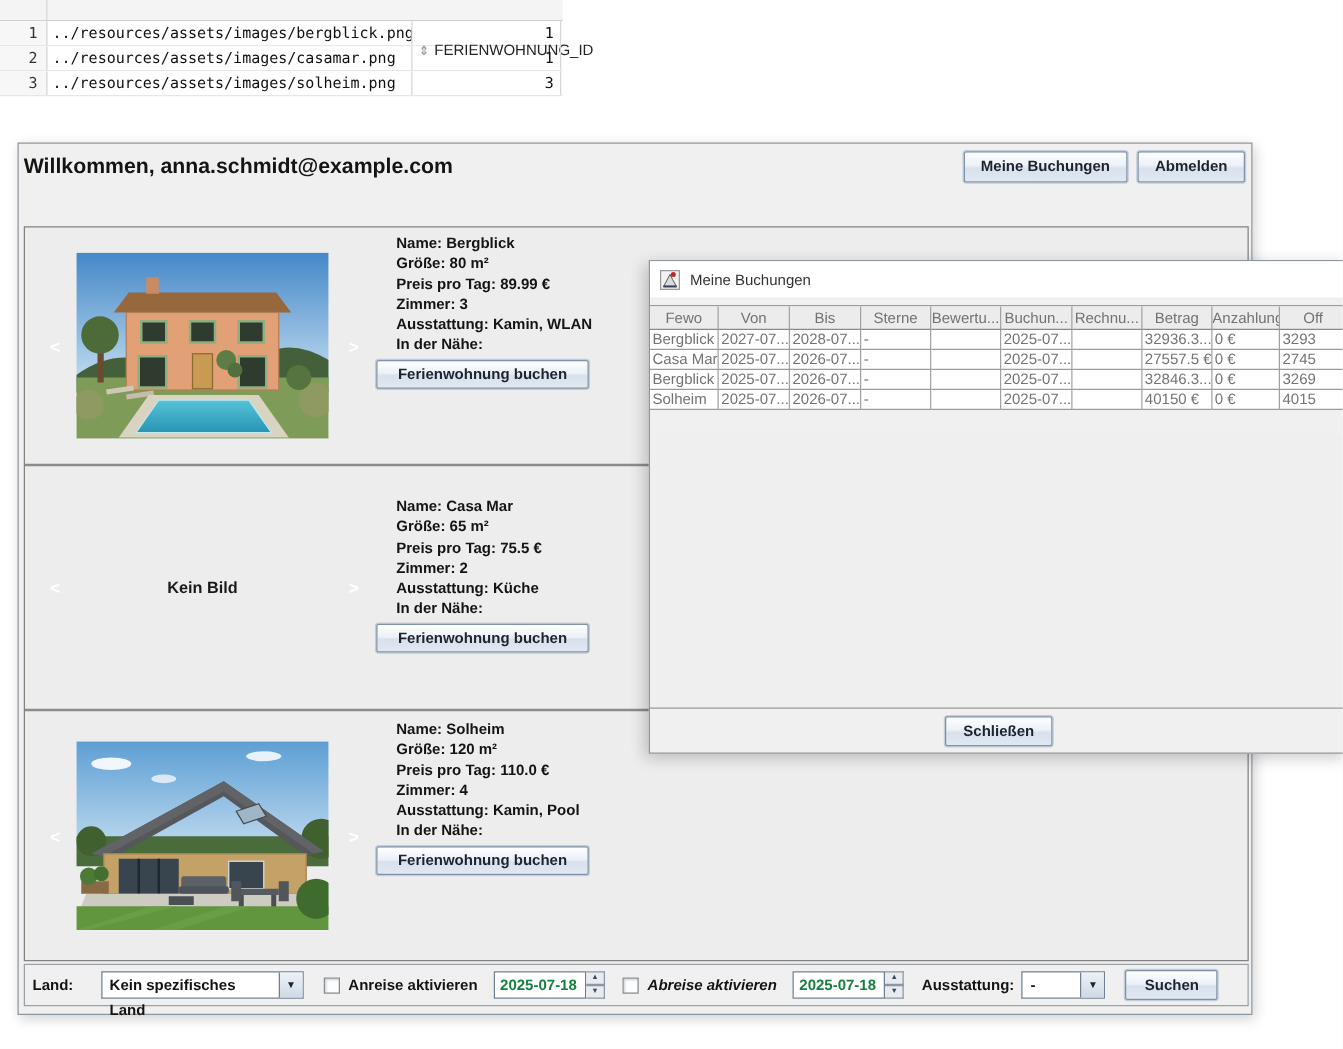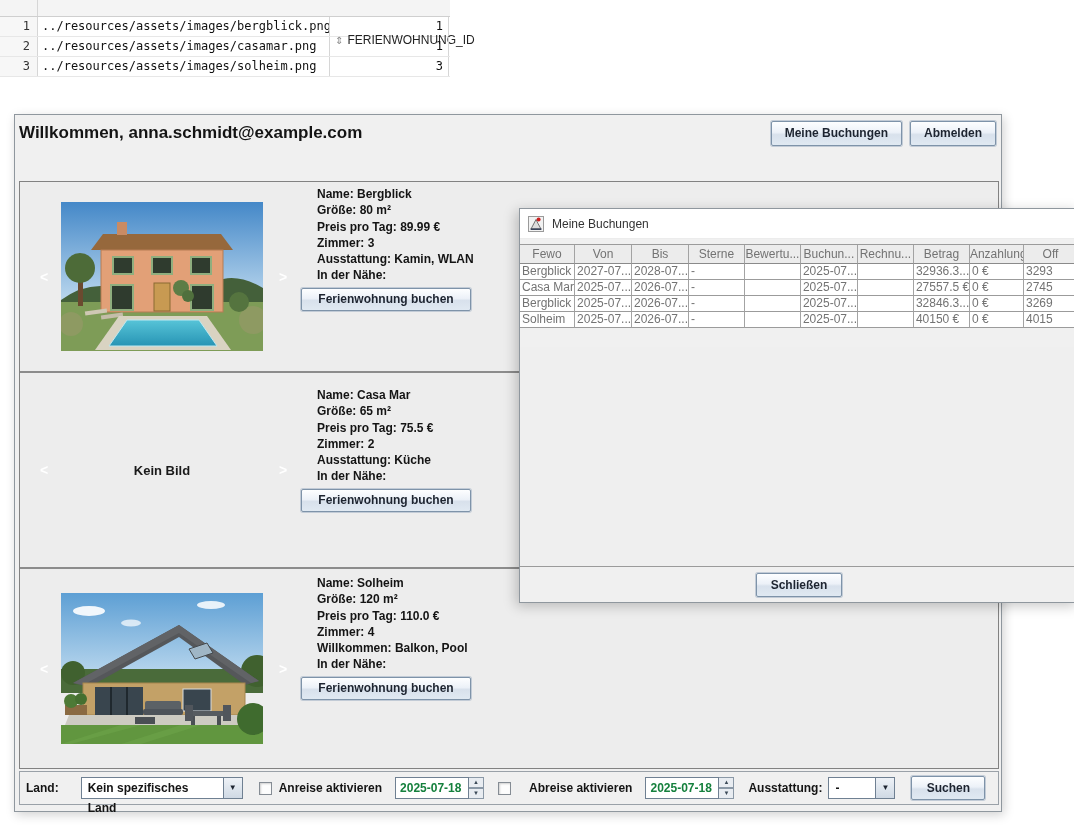--- a/index.html
+++ b/index.html
@@ -181,21 +181,21 @@
           <div class="dl">In der Nähe:</div>
           <div class="btn bookbtn">Ferienwohnung buchen</div>
         </div>
       </div>
       <div class="lsep"></div>
 
       <div class="lrow" style="height:194px;">
         <span class="arrow prev">&lt;</span>
         <div class="noimg">Kein Bild</div>
         <span class="arrow next">&gt;</span>
-        <div class="details" style="top:14px;">
+        <div class="details" style="top:24px;">
           <div class="dl">Name: Casa Mar</div>
           <div class="dl">Größe: 65 m²</div>
           <div class="dl">Preis pro Tag: 75.5 €</div>
           <div class="dl">Zimmer: 2</div>
           <div class="dl">Ausstattung: Küche</div>
           <div class="dl">In der Nähe:</div>
           <div class="btn bookbtn">Ferienwohnung buchen</div>
         </div>
       </div>
       <div class="lsep"></div>
@@ -242,21 +242,21 @@
             <circle cx="10" cy="108" r="7" fill="#4d7a36"></circle>
             <circle cx="20" cy="106" r="6" fill="#456f30"></circle>
           </svg>
         </div>
         <span class="arrow next">&gt;</span>
         <div class="details" style="top:6px;">
           <div class="dl">Name: Solheim</div>
           <div class="dl">Größe: 120 m²</div>
           <div class="dl">Preis pro Tag: 110.0 €</div>
           <div class="dl">Zimmer: 4</div>
-          <div class="dl">Willkommen: Balkon, Pool</div>
+          <div class="dl">Ausstattung: Kamin, Pool</div>
           <div class="dl">In der Nähe:</div>
           <div class="btn bookbtn">Ferienwohnung buchen</div>
         </div>
       </div>
     </div>
 
     <div class="filterbar">
       <span class="flabel">Land:</span>
       <span class="combo" style="margin-left:22px;">
         <span class="cval" style="width:141px;">Kein spezifisches Land</span>
@@ -265,21 +265,21 @@
       <span class="checkbox" style="margin-left:16px;"></span>
       <span class="flabel" style="margin-left:7px;">Anreise aktivieren</span>
       <span class="spinner" style="margin-left:13px;">
         <span class="sval">2025-07-18</span>
         <span class="spinbtns">
             <span>▲</span>
             <span>▼</span>
           </span>
       </span>
       <span class="checkbox" style="margin-left:14px;"></span>
-      <span class="flabel" style="margin-left:18px;">Abreise aktivieren</span>
+      <span class="flabel" style="margin-left:7px;font-style:italic;">Abreise aktivieren</span>
       <span class="spinner" style="margin-left:13px;">
         <span class="sval">2025-07-18</span>
         <span class="spinbtns">
             <span>▲</span>
             <span>▼</span>
           </span>
       </span>
       <span class="flabel" style="margin-left:14px;">Ausstattung:</span>
       <span class="combo" style="margin-left:6px;">
         <span class="cval" style="width:46px;">-</span>

